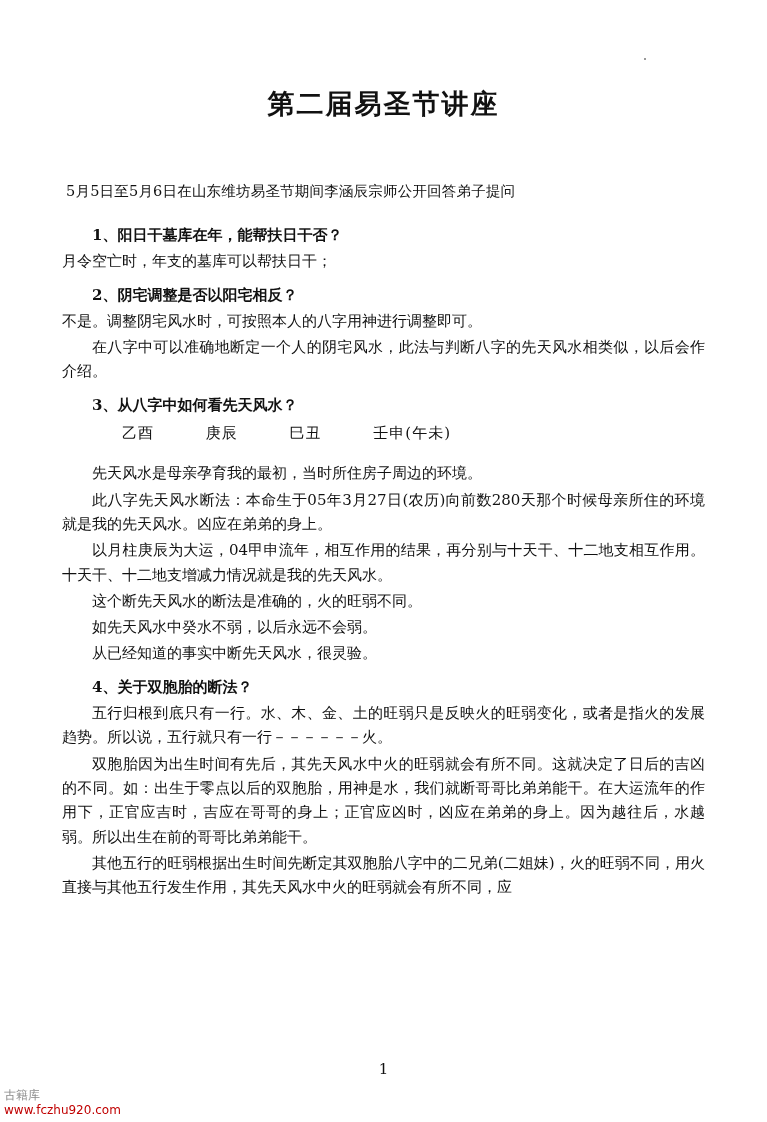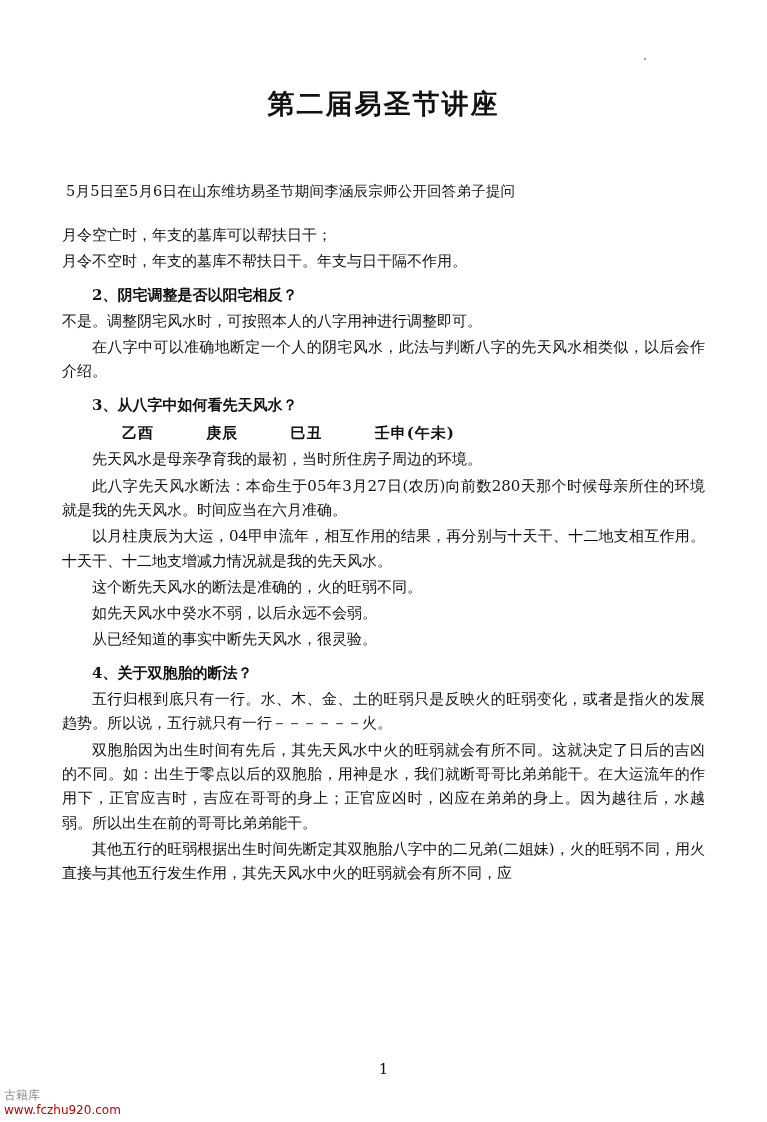--- a/index.html
+++ b/index.html
@@ -56,24 +56,24 @@
     text-indent: 2em;
     margin-top: 9px;
     margin-bottom: 2px;
     font-size: 15px;
   }
   p.ind {
     text-indent: 2em;
   }
   p.bazi {
     text-indent: 2em;
-    font-weight: bold;
+    font-weight: normal;
     letter-spacing: 1px;
     margin-top: 4px;
-    margin-bottom: 2px;
+    margin-bottom: 16px;
   }
   p.bazi span.col {
     display: inline-block;
     min-width: 78px;
   }
   .page-number {
     position: absolute;
     left: 0;
     right: 0;
     bottom: 44px;
@@ -107,36 +107,36 @@
 <div class="page">
 
   <div class="speck" style="left:644px; top:58px;"></div>
 
   <h1 class="doc-title">第二届易圣节讲座</h1>
 
   <div class="subtitle">5月5日至5月6日在山东维坊易圣节期间李涵辰宗师公开回答弟子提问</div>
 
   <div class="body-block">
 
+    <p class="q">1、阳日干墓库在年，能帮扶日干否？</p>
     <p>月令空亡时，年支的墓库可以帮扶日干；</p>
-    <p>月令不空时，年支的墓库不帮扶日干。年支与日干隔不作用。</p>
 
     <p class="q">2、阴宅调整是否以阳宅相反？</p>
     <p>不是。调整阴宅风水时，可按照本人的八字用神进行调整即可。</p>
     <p class="ind">在八字中可以准确地断定一个人的阴宅风水，此法与判断八字的先天风水相类似，以后会作介绍。</p>
 
     <p class="q">3、从八字中如何看先天风水？</p>
     <p class="bazi">
       <span class="col">乙酉</span>
       <span class="col">庚辰</span>
       <span class="col">巳丑</span>
       <span class="col">壬申(午未)</span>
     </p>
     <p class="ind">先天风水是母亲孕育我的最初，当时所住房子周边的环境。</p>
-    <p class="ind">此八字先天风水断法：本命生于05年3月27日(农历)向前数280天那个时候母亲所住的环境就是我的先天风水。时间应当在六月准确。</p>
+    <p class="ind">此八字先天风水断法：本命生于05年3月27日(农历)向前数280天那个时候母亲所住的环境就是我的先天风水。凶应在弟弟的身上。</p>
     <p class="ind">以月柱庚辰为大运，04甲申流年，相互作用的结果，再分别与十天干、十二地支相互作用。十天干、十二地支增减力情况就是我的先天风水。</p>
     <p class="ind">这个断先天风水的断法是准确的，火的旺弱不同。</p>
     <p class="ind">如先天风水中癸水不弱，以后永远不会弱。</p>
     <p class="ind">从已经知道的事实中断先天风水，很灵验。</p>
 
     <p class="q">4、关于双胞胎的断法？</p>
     <p class="ind">五行归根到底只有一行。水、木、金、土的旺弱只是反映火的旺弱变化，或者是指火的发展趋势。所以说，五行就只有一行－－－－－－火。</p>
     <p class="ind">双胞胎因为出生时间有先后，其先天风水中火的旺弱就会有所不同。这就决定了日后的吉凶的不同。如：出生于零点以后的双胞胎，用神是水，我们就断哥哥比弟弟能干。在大运流年的作用下，正官应吉时，吉应在哥哥的身上；正官应凶时，凶应在弟弟的身上。因为越往后，水越弱。所以出生在前的哥哥比弟弟能干。</p>
     <p class="ind">其他五行的旺弱根据出生时间先断定其双胞胎八字中的二兄弟(二姐妹)，火的旺弱不同，用火直接与其他五行发生作用，其先天风水中火的旺弱就会有所不同，应</p>
 

